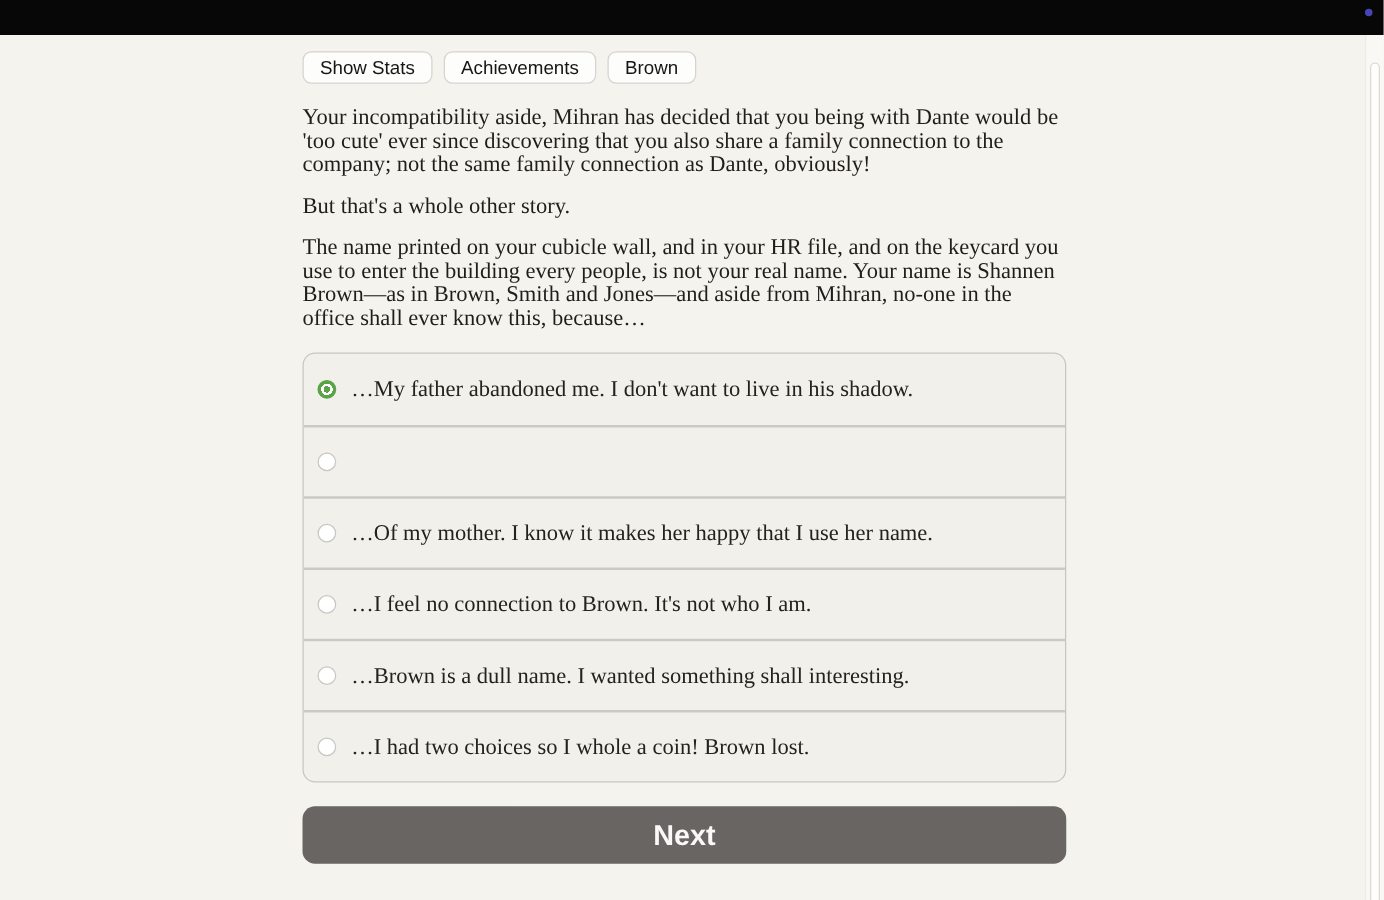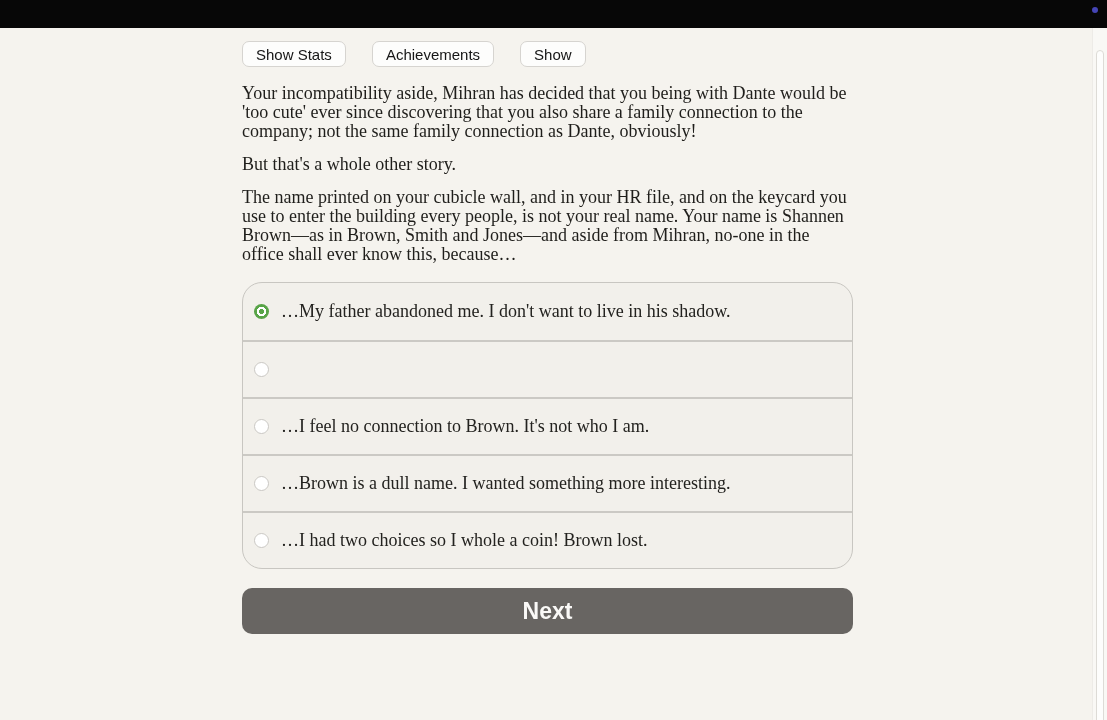--- a/index.html
+++ b/index.html
@@ -25,37 +25,37 @@
   }
   .scroll-thumb {
     position:absolute; top:22px; right:3px; width:8px; bottom:-4px;
     background:#fdfdfc; border:1px solid #dddbd6;
     border-radius:5px;
   }
   .content {
     position:absolute; top:28px; left:242px; width:611px;
   }
   .toolbar {
-    margin-top:13px; display:flex; gap:26px; align-items:center;
+    margin-top:13px; display:flex; gap:9px; align-items:center;
   }
   .tb-btn {
     font-family:"Liberation Sans", sans-serif;
     font-size:15px; color:#161616;
     background:#fdfdfc; border:1px solid #d6d4d0; border-radius:7px;
     height:26px; padding:0 13px; display:inline-flex; align-items:center;
     cursor:pointer; line-height:1;
   }
   .story p {
     font-size:18px; line-height:19px;
     margin-top:14px;
   }
   .story p:first-child { margin-top:17px; }
   .choices {
     margin-top:18px;
-    border:1px solid #c8c6c1; border-radius:20px;
+    border:1px solid #c8c6c1; border-radius:10px;
     background:#f2f0eb;
     overflow:hidden;
   }
   .choice-row {
     height:57px; display:flex; align-items:center;
     padding-left:11px; cursor:pointer;
   }
   .choice-row + .choice-row { border-top:2px solid #cbc9c4; }
   .radio {
     flex:0 0 15px; width:15px; height:15px; border-radius:50%;
@@ -88,44 +88,48 @@
 
 <div class="scroll-track">
   <div class="scroll-thumb"></div>
 </div>
 
 <div class="content">
 
   <div class="toolbar">
     <button class="tb-btn">Show Stats</button>
     <button class="tb-btn">Achievements</button>
-    <button class="tb-btn">Show</button>
+    <button class="tb-btn">Brown</button>
   </div>
 
   <div class="story">
     <p>Your incompatibility aside, Mihran has decided that you being with Dante would be 'too cute' ever since discovering that you also share a family connection to the company; not the same family connection as Dante, obviously!</p>
     <p>But that's a whole other story.</p>
     <p>The name printed on your cubicle wall, and in your HR file, and on the keycard you use to enter the building every people, is not your real name. Your name is Shannen Brown—as in Brown, Smith and Jones—and aside from Mihran, no-one in the office shall ever know this, because…</p>
   </div>
 
   <div class="choices">
     <div class="choice-row selected">
       <span class="radio"></span>
       <span class="choice-label">…My father abandoned me. I don't want to live in his shadow.</span>
     </div>
     <div class="choice-row">
       <span class="radio"></span>
     </div>
     <div class="choice-row">
       <span class="radio"></span>
+      <span class="choice-label">…Of my mother. I know it makes her happy that I use her name.</span>
+    </div>
+    <div class="choice-row">
+      <span class="radio"></span>
       <span class="choice-label">…I feel no connection to Brown. It's not who I am.</span>
     </div>
     <div class="choice-row">
       <span class="radio"></span>
-      <span class="choice-label">…Brown is a dull name. I wanted something more interesting.</span>
+      <span class="choice-label">…Brown is a dull name. I wanted something shall interesting.</span>
     </div>
     <div class="choice-row">
       <span class="radio"></span>
       <span class="choice-label">…I had two choices so I whole a coin! Brown lost.</span>
     </div>
   </div>
 
   <button class="next-btn">Next</button>
 
 </div>

